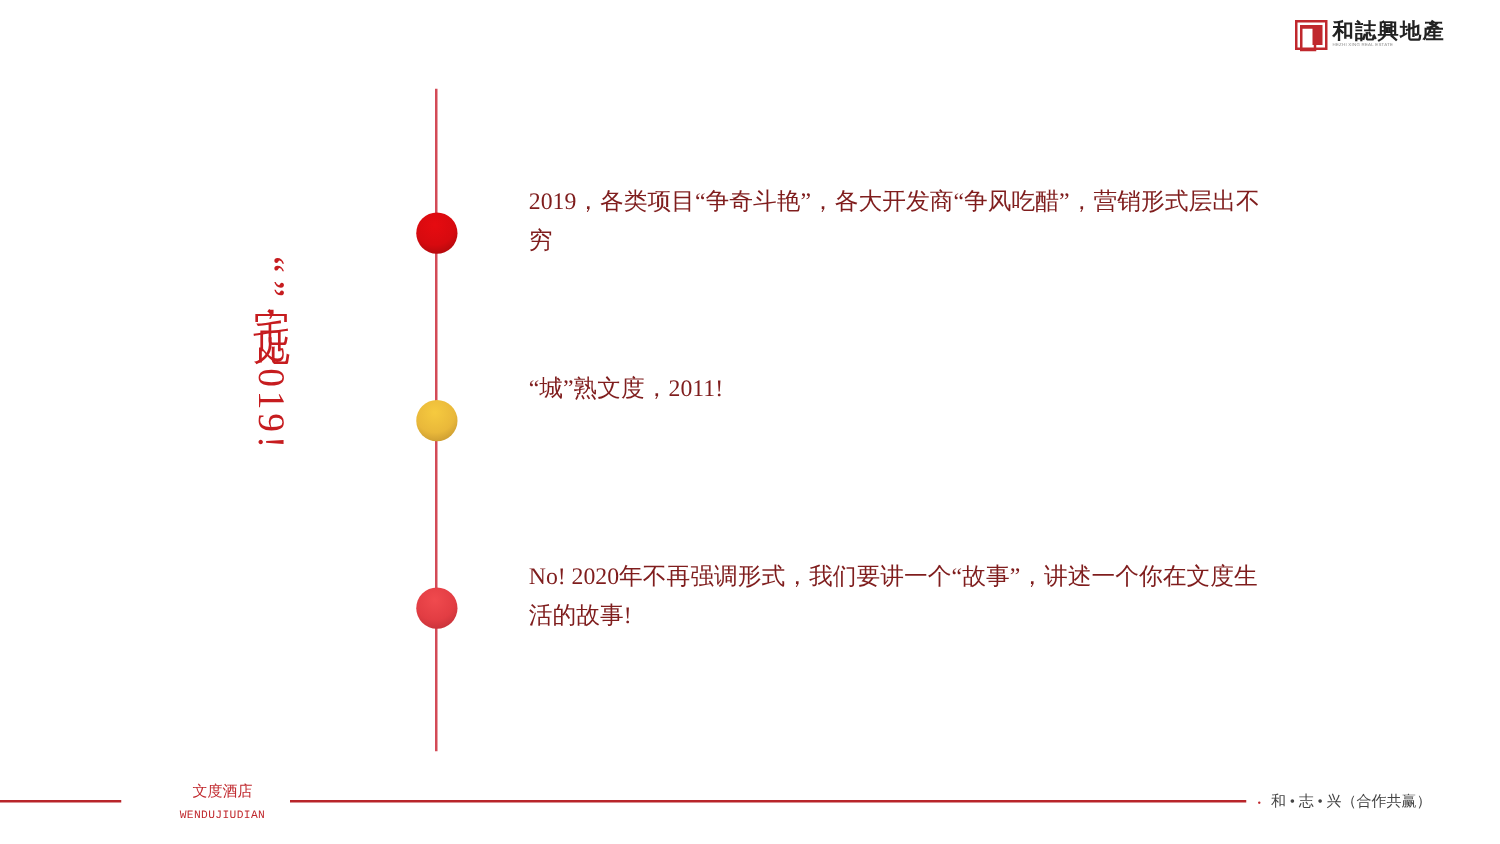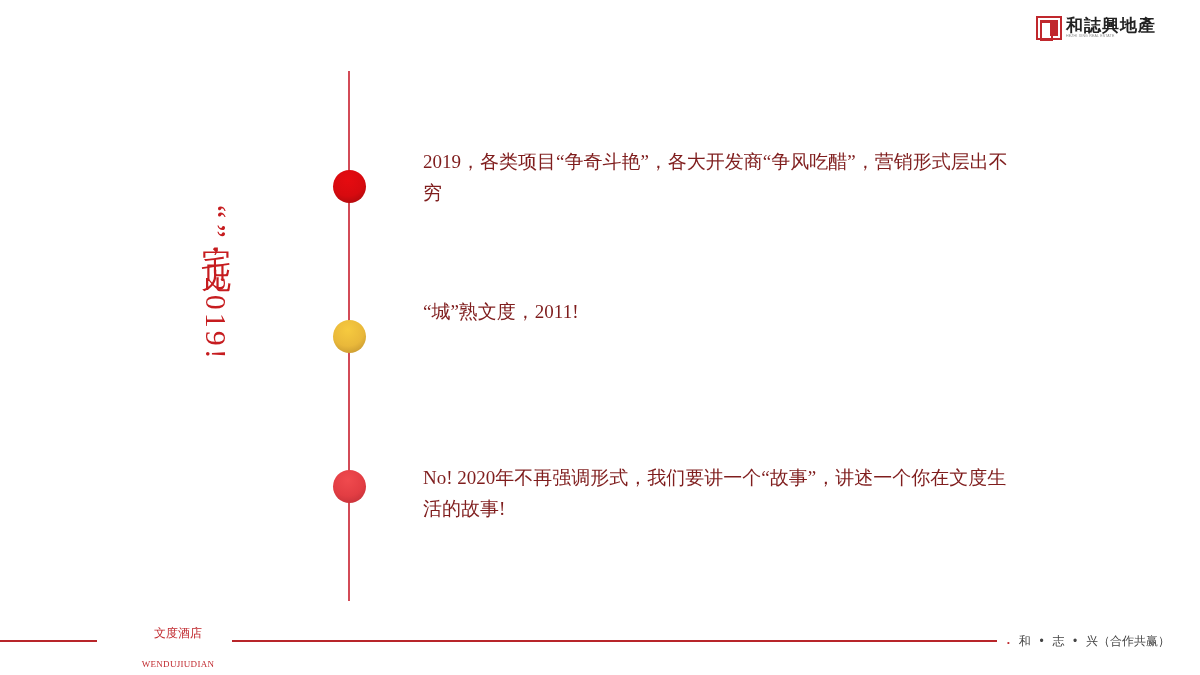--- a/index.html
+++ b/index.html
@@ -19,31 +19,31 @@
     .dot { position: absolute; width: 33px; height: 33px; border-radius: 50%; }
     .dot-1 { left: 333px; top: 170px; background: radial-gradient(circle at 45% 30%, #e60b10 0%, #d70a0f 55%, #9a0a0c 100%); }
     .dot-2 { left: 333px; top: 320px; background: radial-gradient(circle at 45% 30%, #f6ca3f 0%, #e9b83a 55%, #b88a2c 100%); }
     .dot-3 { left: 333px; top: 470px; background: radial-gradient(circle at 45% 30%, #f04a4e 0%, #e23d43 55%, #b72c34 100%); }
 
     .vertical-title { position: absolute; left: 195px; top: 205px; writing-mode: vertical-rl; font-size: 30px; color: #c61c1f; letter-spacing: 3px; white-space: nowrap; font-family: "Liberation Serif", serif; }
 
     .item-text { position: absolute; left: 423px; font-size: 19px; color: #7f1d1d; line-height: 31px; font-family: "Liberation Serif", serif; width: 600px; }
     .item-1 { top: 146px; }
     .item-2 { top: 296px; }
-    .item-3 { top: 462px; }
+    .item-3 { top: 446px; }
 
     .footer-line { position: absolute; top: 640px; height: 2px; background: #b8252a; }
     .footer-line-left { left: 0; width: 97px; }
     .footer-line-right { left: 232px; width: 765px; }
 
     .footer-brand { position: absolute; left: 128px; top: 626px; width: 100px; text-align: center; }
     .footer-cn { font-size: 12px; color: #c0282d; font-family: "Liberation Serif", serif; line-height: 14px; }
-    .footer-en { font-size: 9px; color: #c0282d; font-family: Liberation Serif, serif; letter-spacing: 0.3px; margin-top: 18px; line-height: 12px; }
+    .footer-en { font-size: 9px; color: #c0282d; font-family: Liberation Mono, monospace; letter-spacing: 0.3px; margin-top: 6px; line-height: 12px; }
 
-    .footer-slogan { position: absolute; left: 1006px; top: 633px; font-size: 12px; color: #444; font-family: Liberation Mono, monospace; white-space: nowrap; text-align: right; }
+    .footer-slogan { position: absolute; left: 1006px; top: 633px; font-size: 12px; color: #444; font-family: Liberation Serif, serif; white-space: nowrap; text-align: right; }
     .footer-slogan .tiny-dot { color: #c0282d; font-size: 8px; margin-right: 8px; }
   </style>
 </head>
 <body>
 
 <div class="logo">
   <div class="logo-mark"></div>
   <div class="logo-text">
     <span class="logo-cn">和誌興地產</span>
     <span class="logo-sub">HEZHI XING REAL ESTATE</span>

